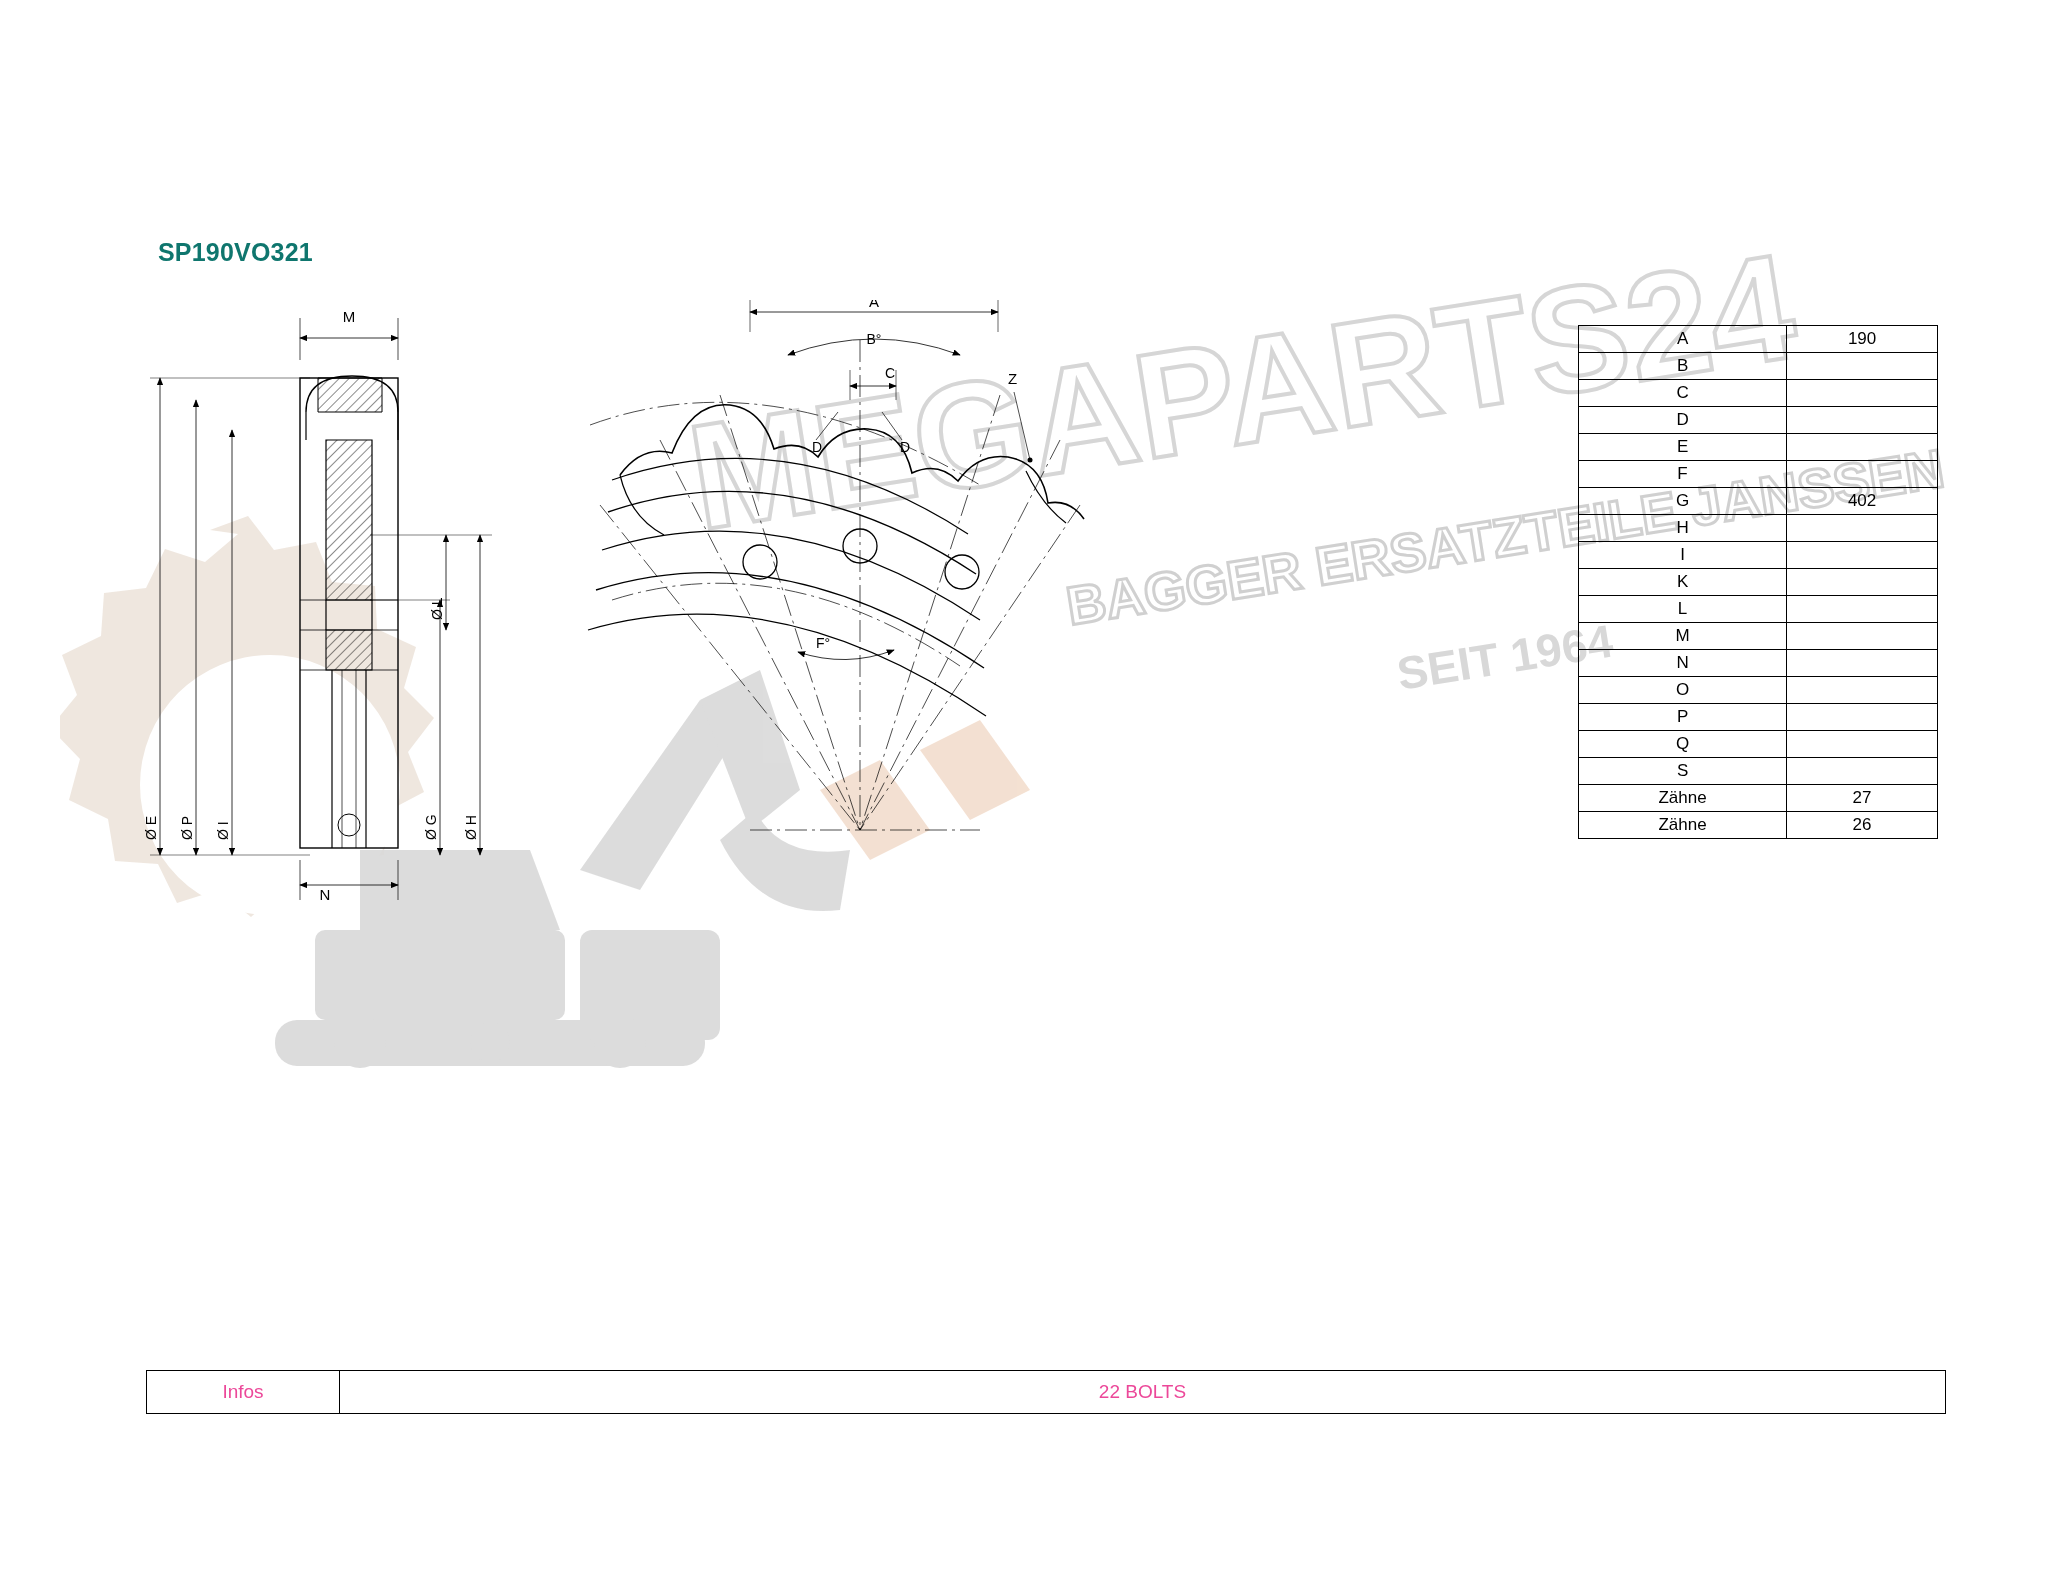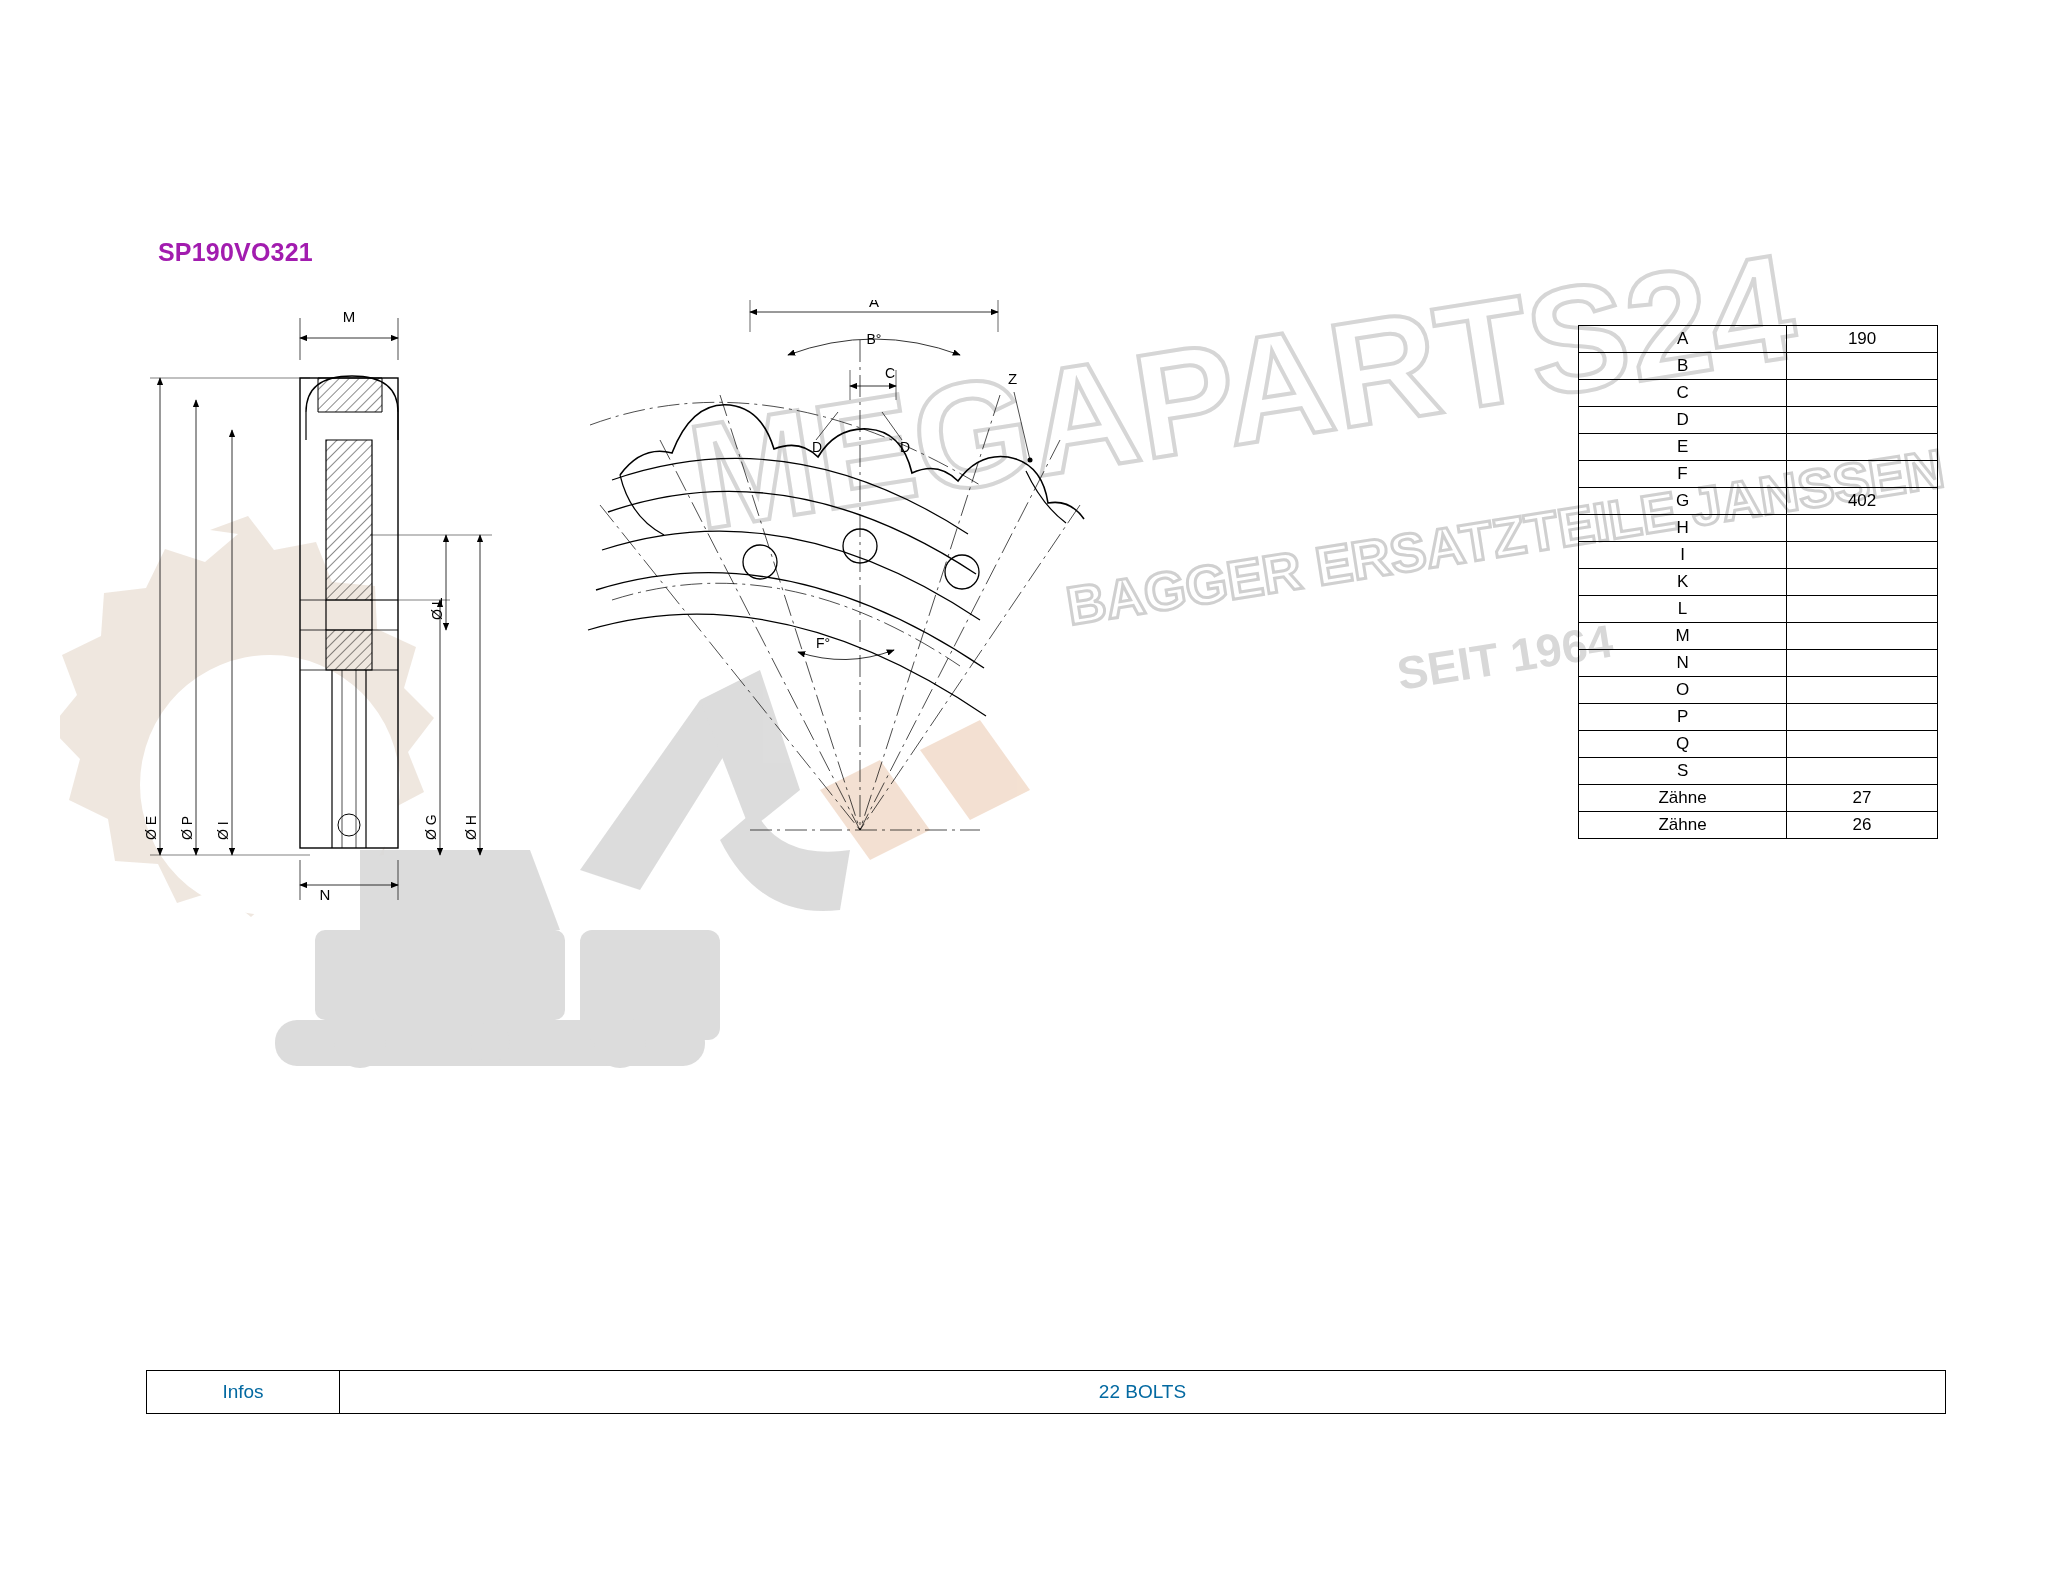--- a/index.html
+++ b/index.html
@@ -15,21 +15,21 @@
     overflow: hidden;
   }
 
   
   #page-title {
     position: absolute;
     left: 158px;
     top: 238px;
     font-size: 25px;
     font-weight: bold;
-    color: #a21caf;
+    color: #0f766e;
     letter-spacing: 0.2px;
   }
 
   
   #watermark {
     position: absolute;
     left: 60px;
     top: 230px;
     width: 1900px;
     height: 970px;
@@ -74,21 +74,21 @@
     left: 146px;
     top: 1370px;
     width: 1800px;
     border-collapse: collapse;
     z-index: 3;
   }
   #infos-table td {
     border: 1px solid #000000;
     height: 42px;
     font-size: 19px;
-    color: #0369a1;
+    color: #ec4899;
     padding: 0 8px;
   }
   #infos-table td.infos-label {
     width: 176px;
     text-align: center;
   }
   #infos-table td.infos-value {
     text-align: center;
   }
 </style>

